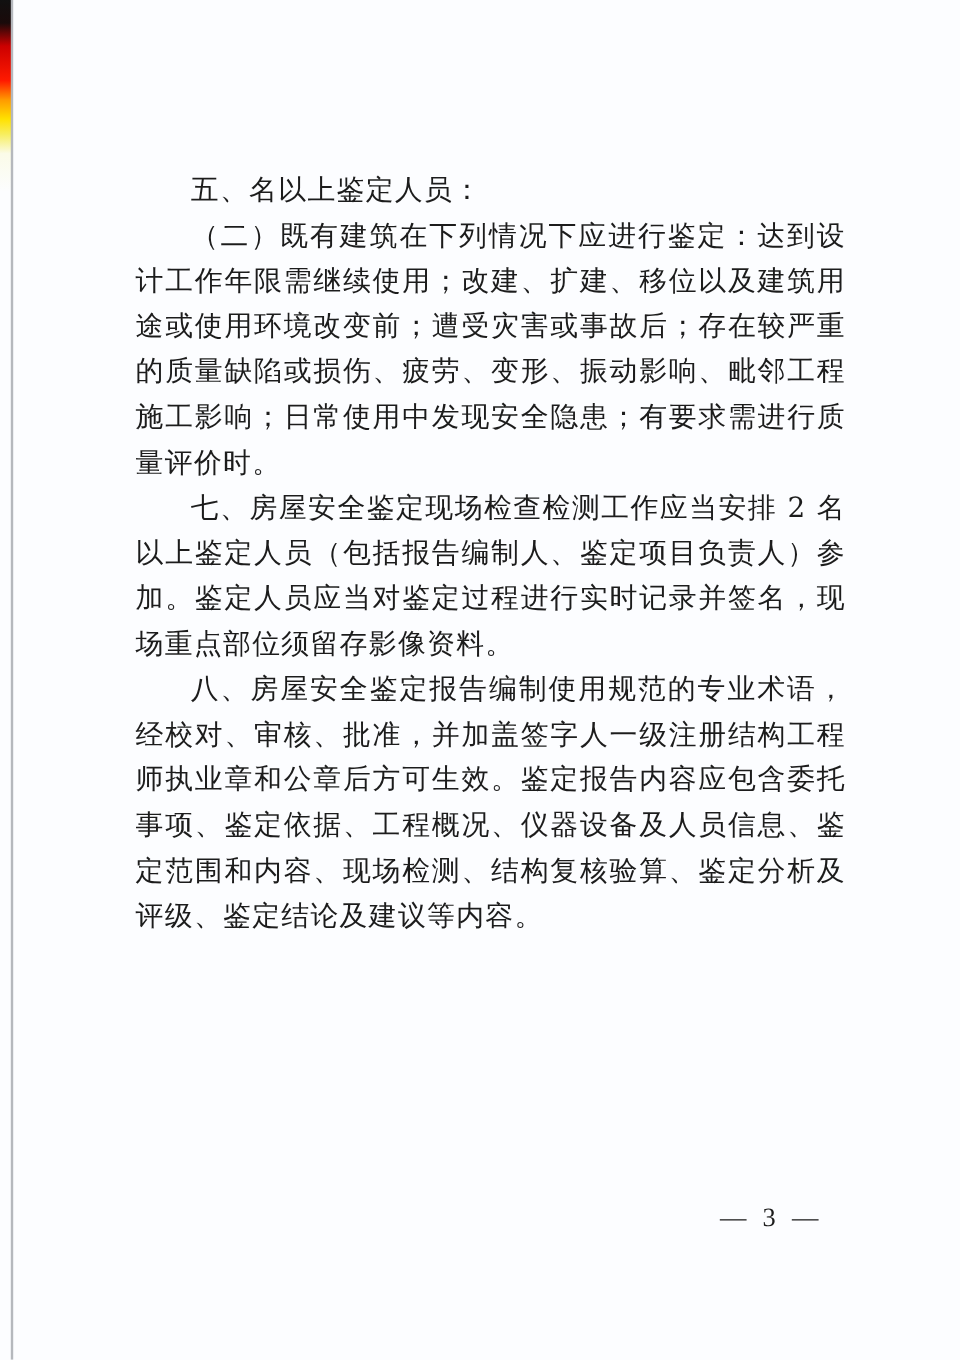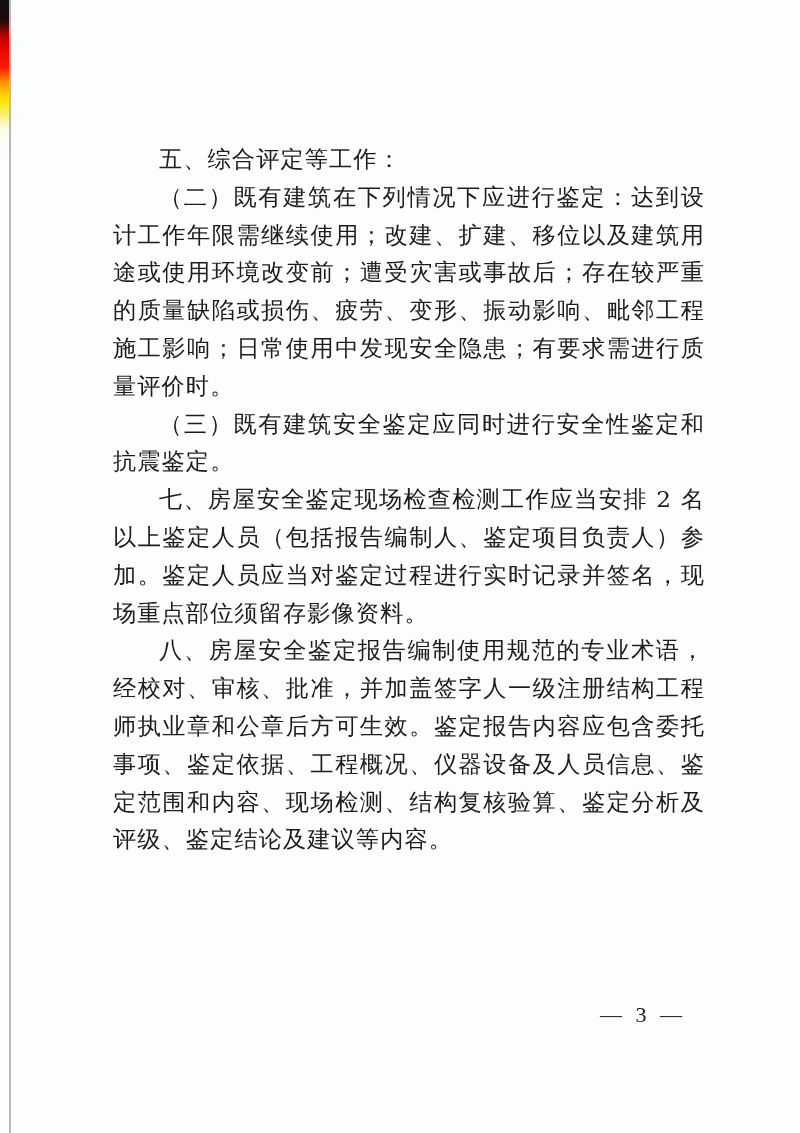--- a/index.html
+++ b/index.html
@@ -60,22 +60,21 @@
     }
   </style>
 </head>
 <body>
 
 <div class="page">
   <div class="edge-strip"></div>
   <div class="edge-line"></div>
 
   <div class="content">
-    <p class="para indent">五、综合评定等工作：</p>
+    <p class="para indent">五、名以上鉴定人员：</p>
     <p class="para indent">（二）既有建筑在下列情况下应进行鉴定：达到设计工作年限需继续使用；改建、扩建、移位以及建筑用途或使用环境改变前；遭受灾害或事故后；存在较严重的质量缺陷或损伤、疲劳、变形、振动影响、毗邻工程施工影响；日常使用中发现安全隐患；有要求需进行质量评价时。</p>
-    <p class="para indent">（三）既有建筑安全鉴定应同时进行安全性鉴定和抗震鉴定。</p>
     <p class="para indent">七、房屋安全鉴定现场检查检测工作应当安排 2 名以上鉴定人员（包括报告编制人、鉴定项目负责人）参加。鉴定人员应当对鉴定过程进行实时记录并签名，现场重点部位须留存影像资料。</p>
     <p class="para indent">八、房屋安全鉴定报告编制使用规范的专业术语，经校对、审核、批准，并加盖签字人一级注册结构工程师执业章和公章后方可生效。鉴定报告内容应包含委托事项、鉴定依据、工程概况、仪器设备及人员信息、鉴定范围和内容、现场检测、结构复核验算、鉴定分析及评级、鉴定结论及建议等内容。</p>
 
   </div>
 
   <div class="page-number">— 3 —</div>
 </div>
 
 </body></html>

